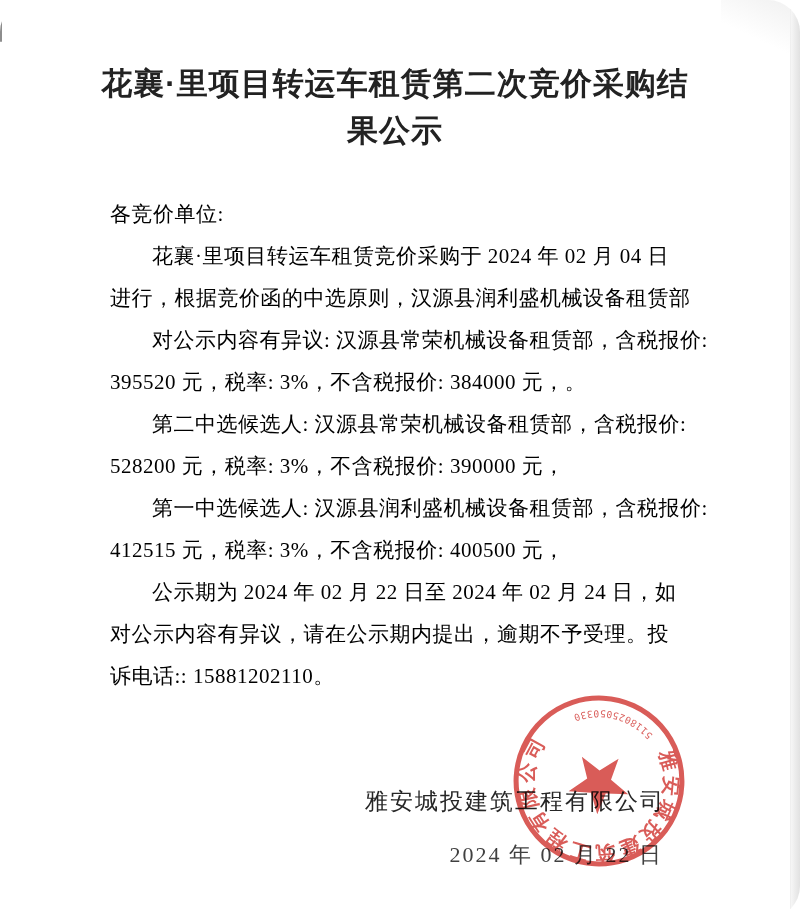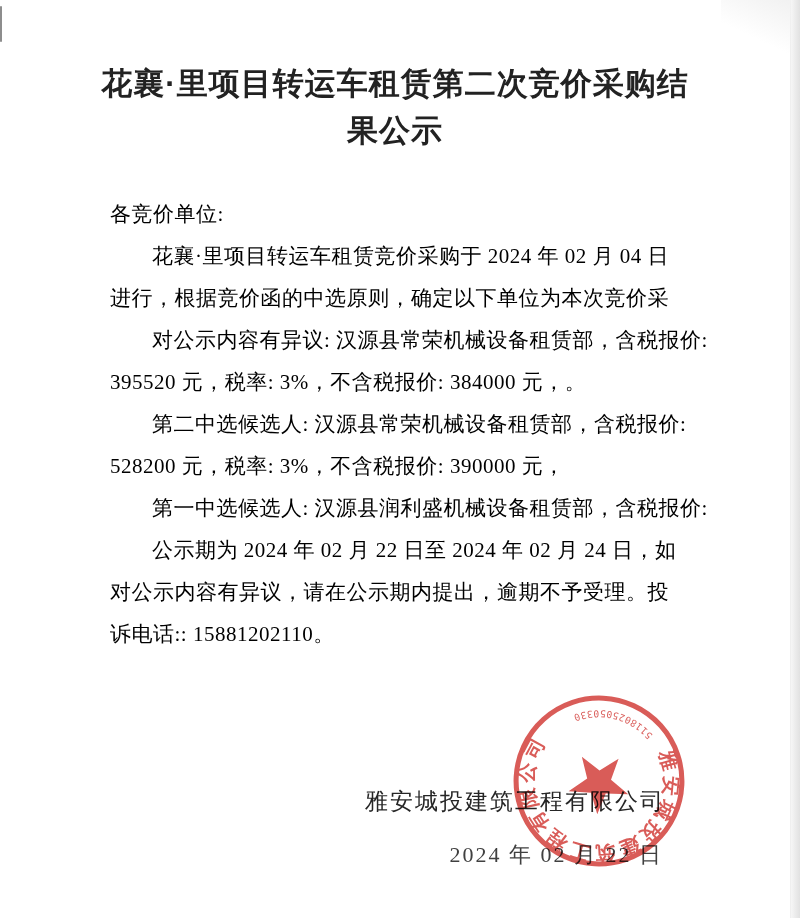--- a/index.html
+++ b/index.html
@@ -2,20 +2,21 @@
 <html><head>
 <meta charset="utf-8">
 <style>
   html,body{margin:0;padding:0;}
   .page{
     position:relative;
     width:800px;height:918px;
     background:#ffffff;
     overflow:hidden;
     font-family:"Liberation Serif","DejaVu Serif",serif;
+    border-radius:32px;
   }
   
   .scan-edge-left{
     position:absolute;left:0;top:6px;width:2px;height:36px;
     background:#8d8d8d;border-radius:1px;
   }
   .scan-edge-right{
     position:absolute;right:0;top:0;width:9px;height:918px;
     background:linear-gradient(to right,#f6f6f6,#e1e1e1);
     border-left:1px solid #efefef;
@@ -70,26 +71,27 @@
   <div class="scan-corner-tr"></div>
 
   <div class="title">
     <div>花襄·里项目转运车租赁第二次竞价采购结</div>
     <div>果公示</div>
   </div>
 
   <div class="body-text">
     <div class="body-line">各竞价单位:</div>
     <div class="body-line indent">花襄·里项目转运车租赁竞价采购于 2024 年 02 月 04 日</div>
-    <div class="body-line">进行，根据竞价函的中选原则，确定以下单位为本次竞价采</div>
+    <div class="body-line">进行，根据竞价函的中选原则，汉源县润利盛机械设备租赁部</div>
     <div class="body-line indent">对公示内容有异议: 汉源县常荣机械设备租赁部，含税报价:</div>
     <div class="body-line">395520 元，税率: 3%，不含税报价: 384000 元，。</div>
     <div class="body-line indent">第二中选候选人: 汉源县常荣机械设备租赁部，含税报价:</div>
     <div class="body-line">528200 元，税率: 3%，不含税报价: 390000 元，</div>
     <div class="body-line indent">第一中选候选人: 汉源县润利盛机械设备租赁部，含税报价:</div>
+    <div class="body-line">412515 元，税率: 3%，不含税报价: 400500 元，</div>
     <div class="body-line indent">公示期为 2024 年 02 月 22 日至 2024 年 02 月 24 日，如</div>
     <div class="body-line">对公示内容有异议，请在公示期内提出，逾期不予受理。投</div>
     <div class="body-line">诉电话:: 15881202110。</div>
   </div>
 
   <div class="sig-company">雅安城投建筑工程有限公司</div>
   <div class="sig-date">2024 年 02 月 22 日</div>
 
   <div class="seal">
     <svg viewBox="0 0 180 180" xmlns="http://www.w3.org/2000/svg">

